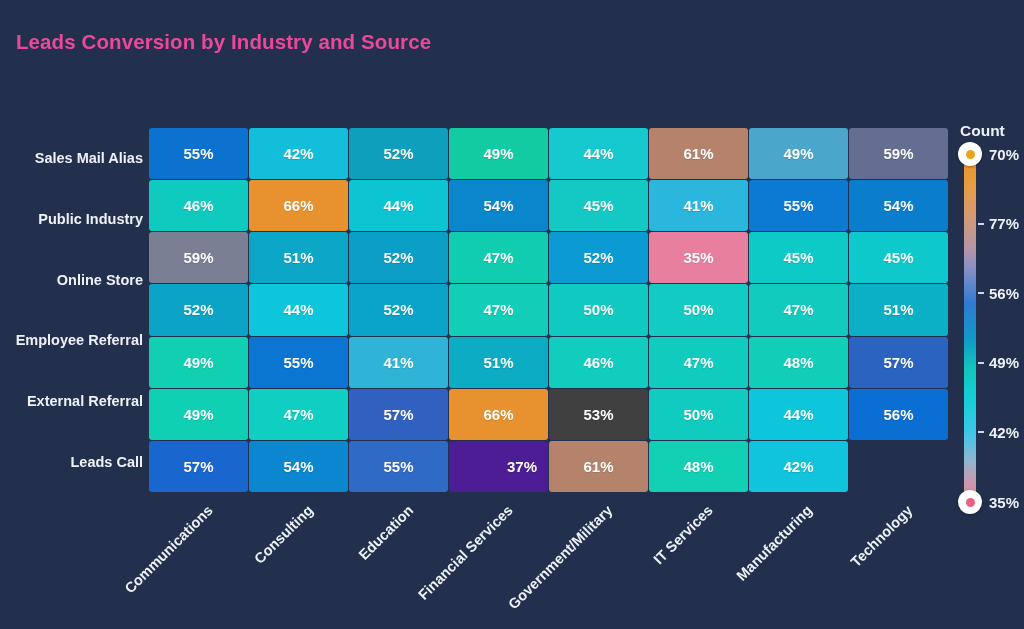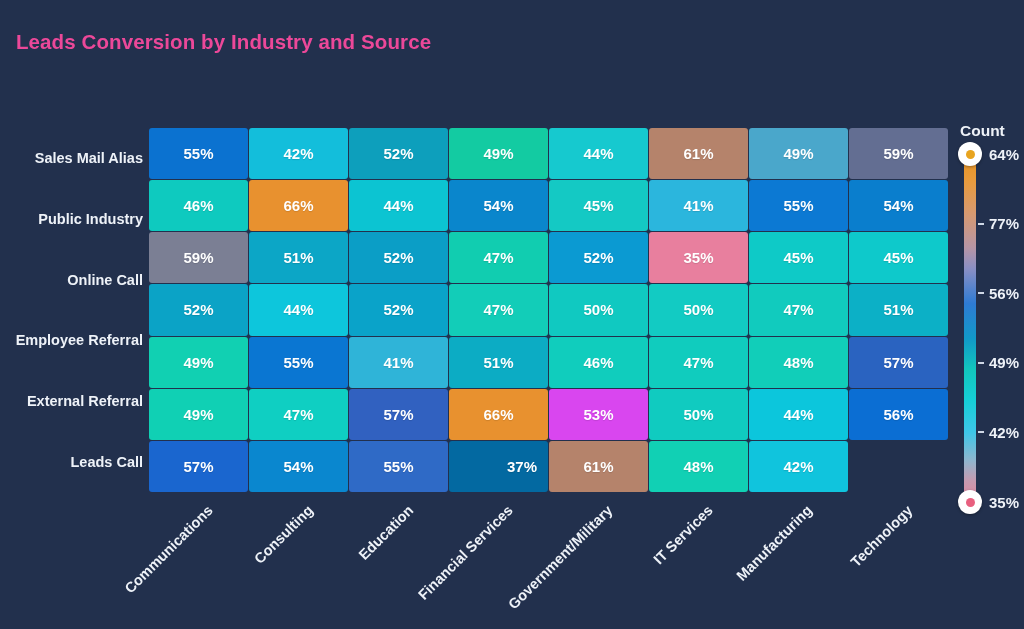--- a/index.html
+++ b/index.html
@@ -189,21 +189,21 @@
 </head>
 <body>
 
 <div id="chart-root">
 
   <div id="chart-title">Leads Conversion by Industry and Source</div>
 
   <div id="row-labels">
       <div class="row-label">Sales Mail Alias</div>
       <div class="row-label">Public Industry</div>
-      <div class="row-label">Online Call</div>
+      <div class="row-label">Online Store</div>
       <div class="row-label">Employee Referral</div>
       <div class="row-label">External Referral</div>
       <div class="row-label">Leads Call</div>
     </div>
 
   <div id="grid">
       <div class="cell" style="background: rgb(11, 114, 208);">55%</div>
       <div class="cell" style="background: rgb(19, 190, 219);">42%</div>
       <div class="cell" style="background: rgb(13, 159, 188);">52%</div>
       <div class="cell" style="background: rgb(19, 203, 162);">49%</div>
@@ -240,28 +240,28 @@
       <div class="cell" style="background: rgb(47, 180, 216);">41%</div>
       <div class="cell" style="background: rgb(12, 172, 196);">51%</div>
       <div class="cell" style="background: rgb(16, 205, 189);">46%</div>
       <div class="cell" style="background: rgb(16, 204, 190);">47%</div>
       <div class="cell" style="background: rgb(17, 206, 185);">48%</div>
       <div class="cell" style="background: rgb(42, 99, 192);">57%</div>
       <div class="cell" style="background: rgb(16, 208, 180);">49%</div>
       <div class="cell" style="background: rgb(15, 207, 194);">47%</div>
       <div class="cell" style="background: rgb(49, 97, 192);">57%</div>
       <div class="cell" style="background: rgb(232, 145, 47);">66%</div>
-      <div class="cell" style="background: #d946ef;">53%</div>
+      <div class="cell" style="background: #404040;">53%</div>
       <div class="cell" style="background: rgb(16, 203, 192);">50%</div>
       <div class="cell" style="background: rgb(12, 198, 220);">44%</div>
       <div class="cell" style="background: rgb(11, 110, 211);">56%</div>
       <div class="cell" style="background: rgb(26, 102, 207);">57%</div>
       <div class="cell" style="background: rgb(10, 135, 207);">54%</div>
       <div class="cell" style="background: rgb(47, 106, 198);">55%</div>
-      <div class="cell" style="background: #0369a1; padding-left: 47px;">37%</div>
+      <div class="cell" style="background: #4c1d95; padding-left: 47px;">37%</div>
       <div class="cell" style="background: rgb(181, 131, 107);">61%</div>
       <div class="cell" style="background: rgb(17, 208, 180);">48%</div>
       <div class="cell" style="background: rgb(16, 196, 221);">42%</div>
     </div>
 
   <div id="col-labels">
       <div class="col-label-wrap" style="left: 55.9375px;">
         <div class="col-label">Communications</div>
       </div>
       <div class="col-label-wrap" style="left: 155.812px;">
@@ -287,21 +287,21 @@
       </div>
     </div>
 
   <div id="legend">
     <div id="legend-title">Count</div>
     <div id="legend-bar"></div>
     <div class="legend-handle" id="legend-handle-max"></div>
     <div class="legend-handle" id="legend-handle-min"></div>
   <div class="legend-tick endpoint" style="top: 32px;">
         <span class="tick-mark"></span>
-        <span class="tick-text">64%</span>
+        <span class="tick-text">70%</span>
       </div>
       <div class="legend-tick" style="top: 101.6px;">
         <span class="tick-mark"></span>
         <span class="tick-text">77%</span>
       </div>
       <div class="legend-tick" style="top: 171.2px;">
         <span class="tick-mark"></span>
         <span class="tick-text">56%</span>
       </div>
       <div class="legend-tick" style="top: 240.8px;">

